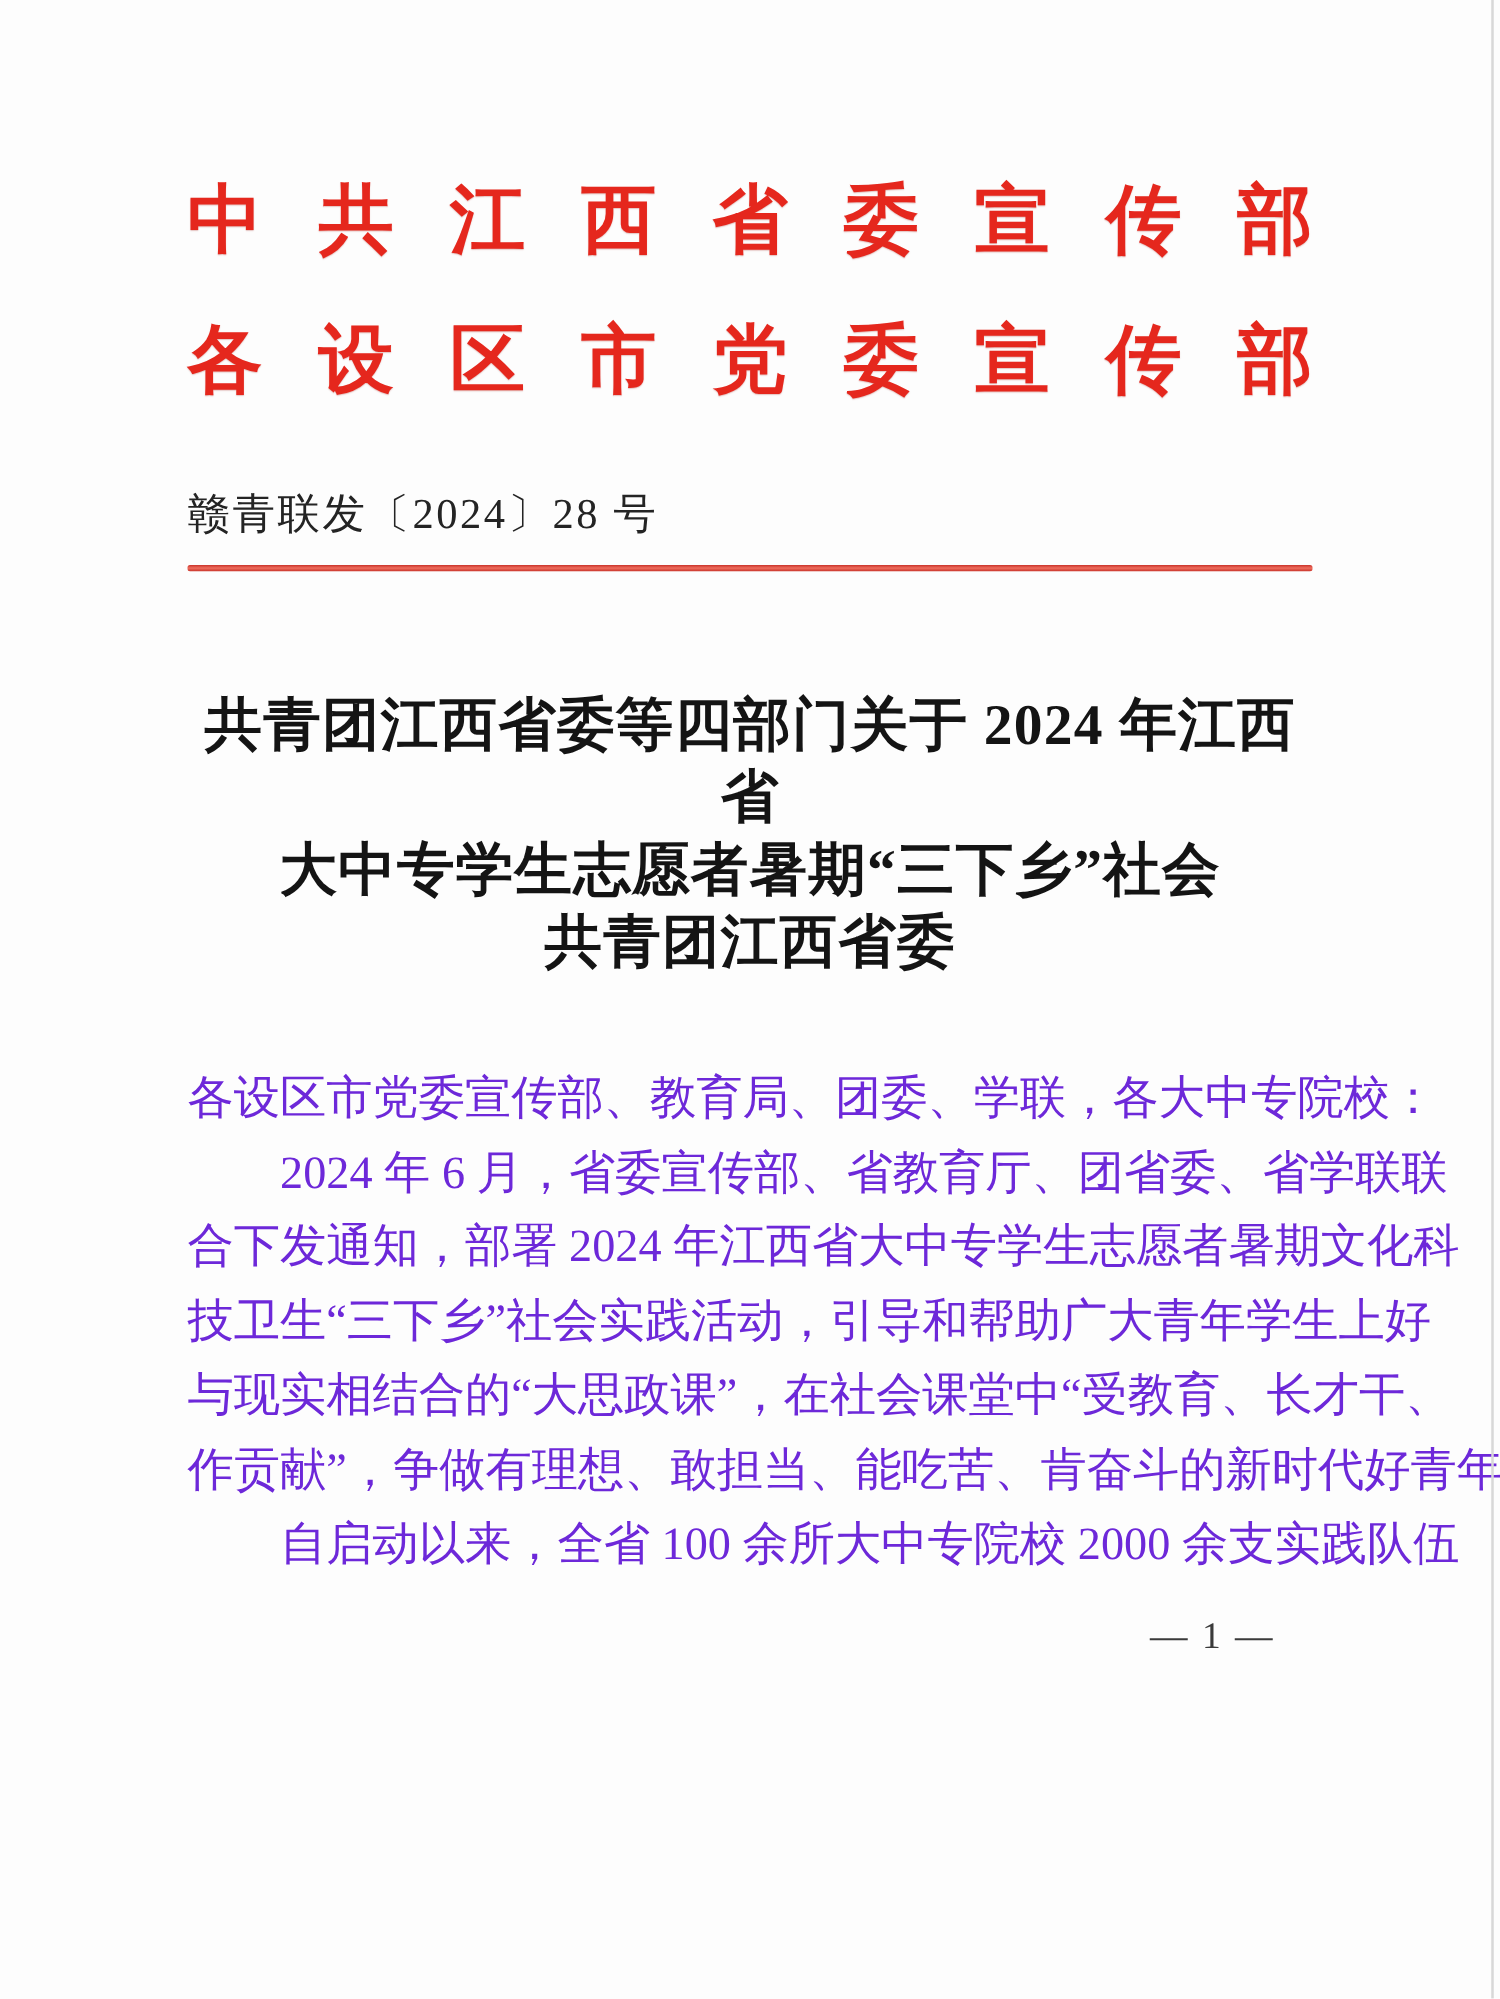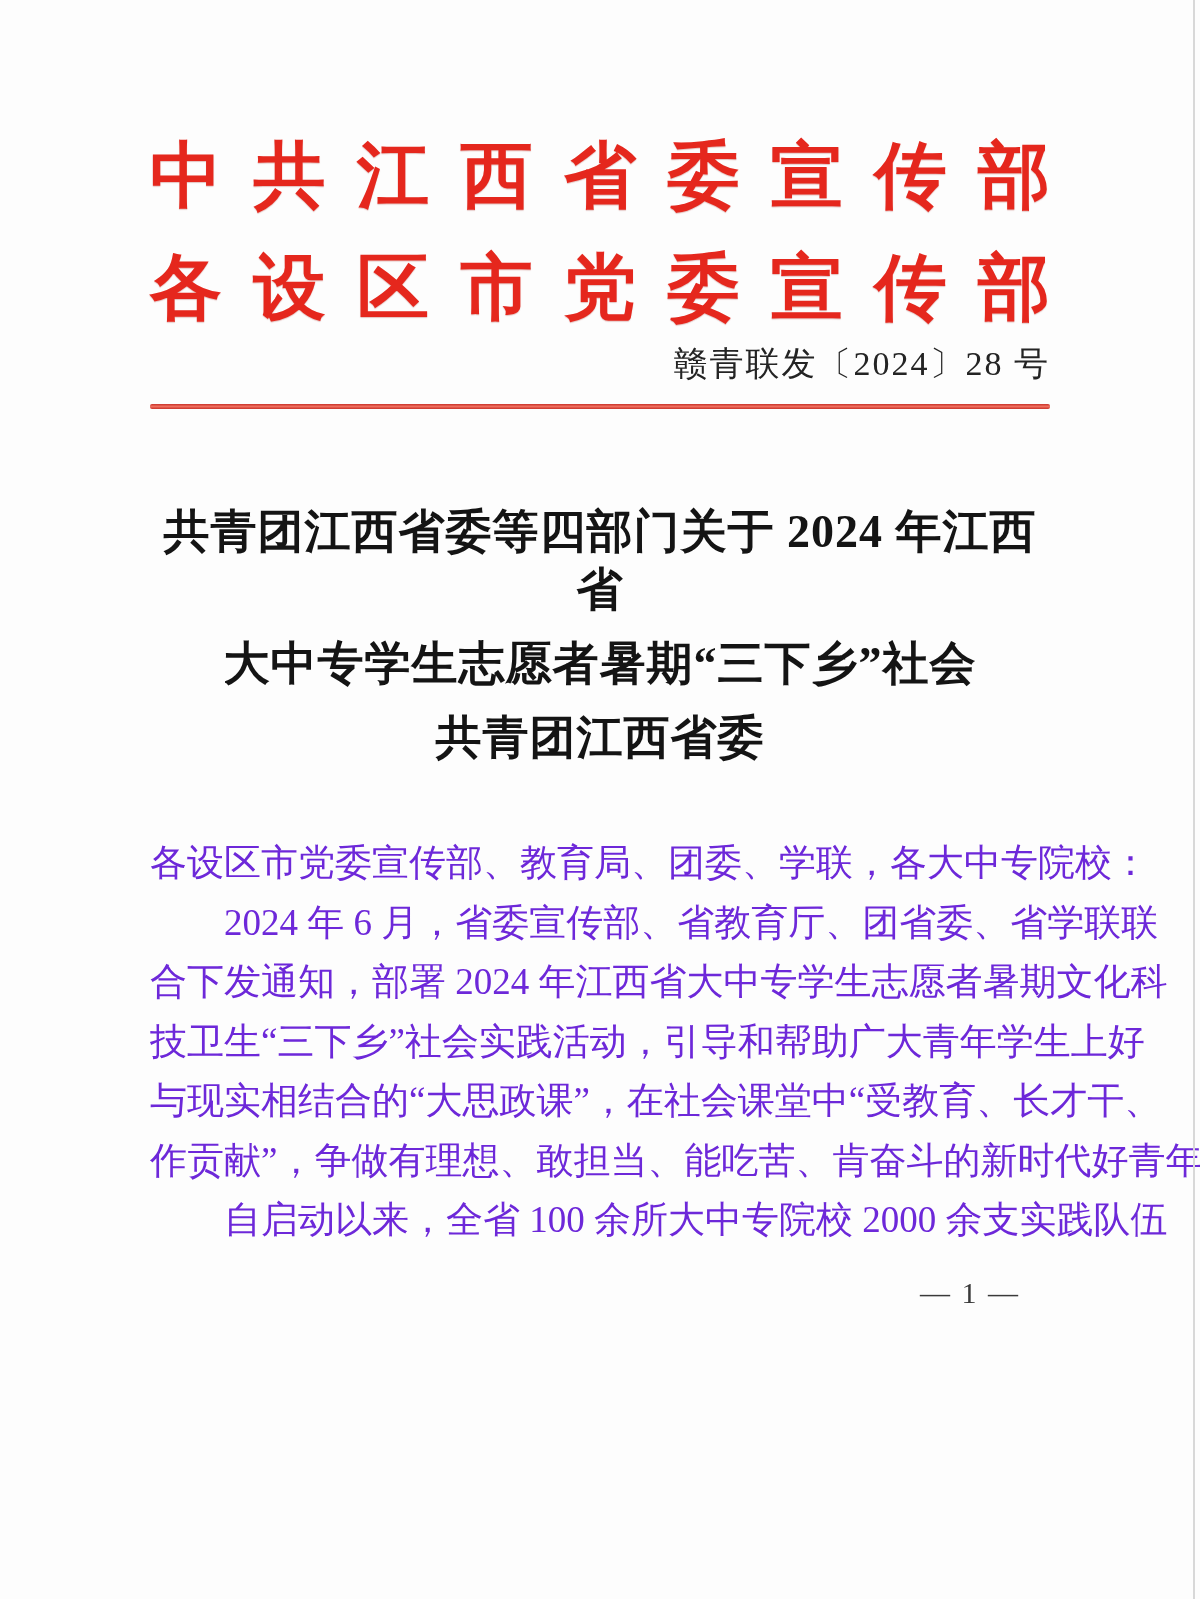--- a/index.html
+++ b/index.html
@@ -16,57 +16,57 @@
     overflow: hidden;
   }
   .content {
     padding: 0 150px;
   }
   
   .header-block {
     padding-top: 120px;
   }
   .header-line {
-    font-size: 72px;
+    font-size: 60px;
     line-height: 112px;
     font-weight: 700;
     color: #e5271d;
     text-align: justify;
     text-align-last: justify;
     text-justify: inter-ideograph;
     white-space: nowrap;
     text-shadow: 0 1px 1px rgba(150, 20, 10, 0.25);
   }
   
   .doc-number {
+    margin-top: 48px;
     font-size: 34px;
     line-height: 40px;
     color: #242424;
-    text-align: right;
+    text-align: left;
     letter-spacing: 2px;
   }
   
   .red-rule {
     margin-top: 20px;
     height: 5px;
     background: linear-gradient(to bottom, #c9332a, #ef6e5e 50%, #c9332a);
     border-radius: 2px;
   }
   
   .title-block {
     margin-top: 94px;
   }
   .title-line {
     font-size: 46px;
     line-height: 58px;
     font-weight: 700;
     color: #141414;
     text-align: center;
     letter-spacing: 1px;
-    margin-top: 16px;
   }
   
   .body-block {
     margin-top: 66px;
   }
   .body-line {
     font-size: 37px;
     line-height: 59.5px;
     color: #6d28d9;
     text-align: justify;

